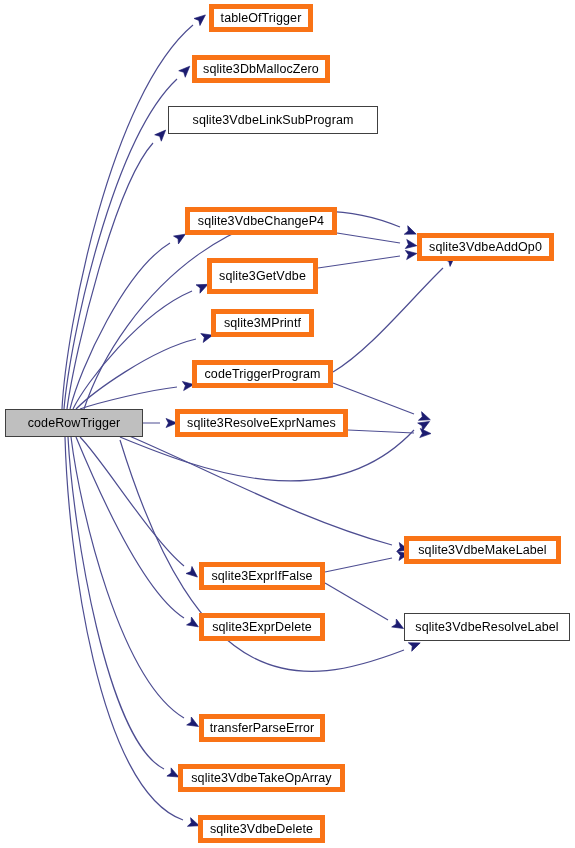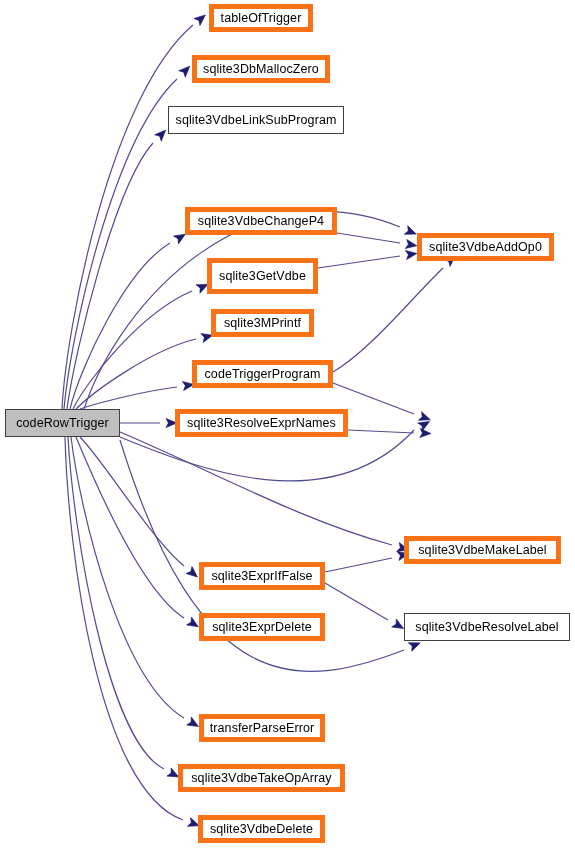--- a/index.html
+++ b/index.html
@@ -111,30 +111,30 @@
       <polygon points="0,-4.6 11,0 0,4.6 2.4,0" class="edge-head" transform="translate(447,263) rotate(-42)"></polygon>
       <path class="edge-path" d="M333,383 L414,414"></path>
       <polygon points="0,-4.6 11,0 0,4.6 2.4,0" class="edge-head" transform="translate(420,416) rotate(20)"></polygon>
       <path class="edge-path" d="M348,430 L414,433"></path>
       <polygon points="0,-4.6 11,0 0,4.6 2.4,0" class="edge-head" transform="translate(420,433) rotate(3)"></polygon>
       <path class="edge-path" d="M325,572 L392,558"></path>
       <polygon points="0,-4.6 11,0 0,4.6 2.4,0" class="edge-head" transform="translate(398,556) rotate(-12)"></polygon>
       <path class="edge-path" d="M325,583 L388,620"></path>
       <polygon points="0,-4.6 11,0 0,4.6 2.4,0" class="edge-head" transform="translate(394,623) rotate(30)"></polygon>
     </svg>
-<div class="node current" style="left: 5px; top: 409px; width: 115px; height: 28px;">
+<div class="node current" style="left: 5px; top: 409px; width: 138px; height: 28px;">
       <span class="node-label">codeRowTrigger</span>
     </div>
     <div class="node" style="left: 209px; top: 4px; width: 104px; height: 28px;">
       <span class="node-label">tableOfTrigger</span>
     </div>
     <div class="node" style="left: 192px; top: 55px; width: 138px; height: 28px;">
       <span class="node-label">sqlite3DbMallocZero</span>
     </div>
-    <div class="node plain" style="left: 168px; top: 106px; width: 176px; height: 28px;">
+    <div class="node plain" style="left: 168px; top: 106px; width: 210px; height: 28px;">
       <span class="node-label">sqlite3VdbeLinkSubProgram</span>
     </div>
     <div class="node" style="left: 185px; top: 207px; width: 152px; height: 28px;">
       <span class="node-label">sqlite3VdbeChangeP4</span>
     </div>
     <div class="node" style="left: 207px; top: 258px; width: 111px; height: 36px;">
       <span class="node-label">sqlite3GetVdbe</span>
     </div>
     <div class="node" style="left: 211px; top: 309px; width: 103px; height: 28px;">
       <span class="node-label">sqlite3MPrintf</span>

